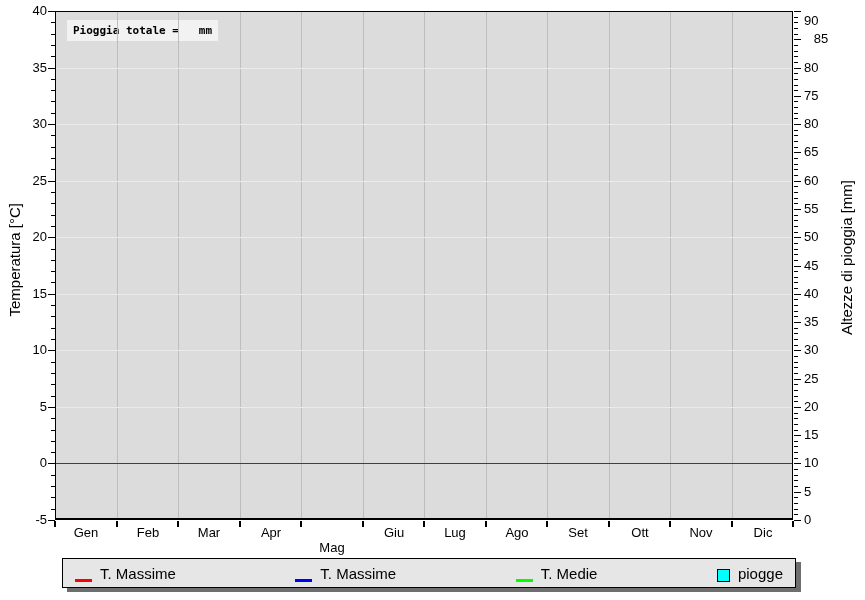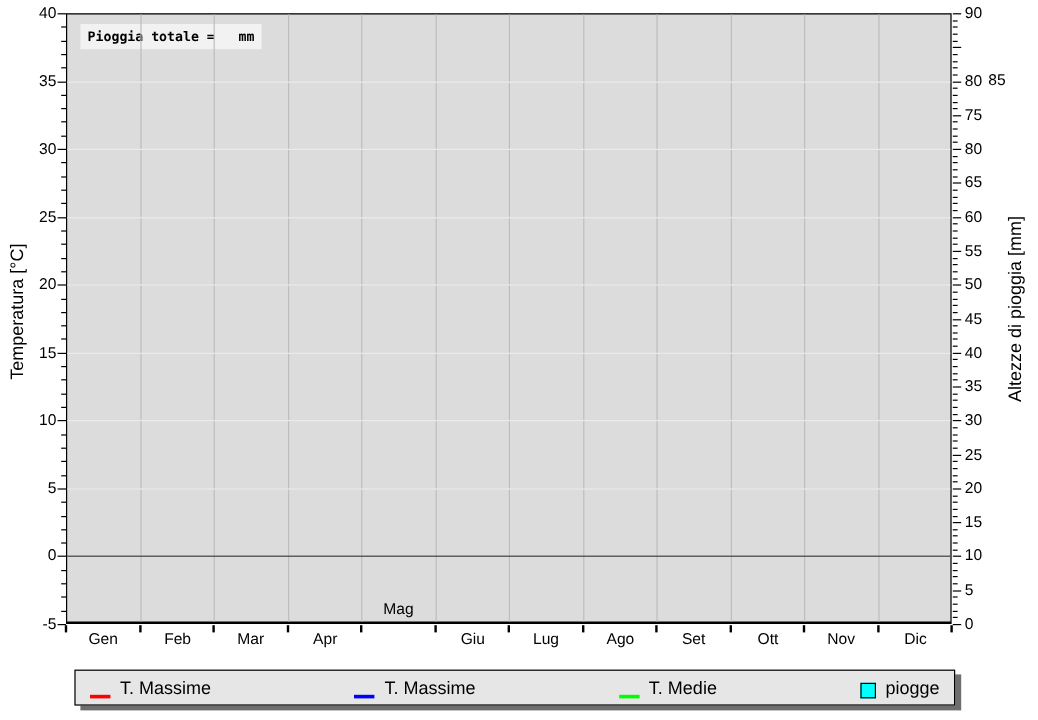--- a/index.html
+++ b/index.html
@@ -209,22 +209,22 @@
     <div class="tick" style="position: absolute; left: 794px; top: 62px; width: 4px; height: 1px;"></div>
     <div class="tick" style="position: absolute; left: 794px; top: 56px; width: 4px; height: 1px;"></div>
     <div class="tick" style="position: absolute; left: 794px; top: 51px; width: 4px; height: 1px;"></div>
     <div class="tick" style="position: absolute; left: 794px; top: 45px; width: 4px; height: 1px;"></div>
     <div class="tick" style="position: absolute; left: 794px; top: 39px; width: 7px; height: 1px;"></div>
     <div class="tick" style="position: absolute; left: 794px; top: 34px; width: 4px; height: 1px;"></div>
     <div class="tick" style="position: absolute; left: 794px; top: 28px; width: 4px; height: 1px;"></div>
     <div class="tick" style="position: absolute; left: 794px; top: 22px; width: 4px; height: 1px;"></div>
     <div class="tick" style="position: absolute; left: 794px; top: 17px; width: 4px; height: 1px;"></div>
     <div class="tick" style="position: absolute; left: 794px; top: 11px; width: 7px; height: 1px;"></div>
-    <div class="lbl" style="position: absolute; left: 804px; top: 3px; width: 34px; text-align: left;">90</div>
-    <div class="lbl" style="position: absolute; left: 804px; top: 31px; width: 34px; text-align: right; margin-top: 28px;">85</div>
+    <div class="lbl" style="position: absolute; left: 804px; top: 13px; width: 34px; text-align: left;">90</div>
+    <div class="lbl" style="position: absolute; left: 804px; top: 31px; width: 34px; text-align: center;">85</div>
     <div class="lbl" style="position: absolute; left: 804px; top: 60px; width: 34px; text-align: left;">80</div>
     <div class="lbl" style="position: absolute; left: 804px; top: 88px; width: 34px; text-align: left;">75</div>
     <div class="lbl" style="position: absolute; left: 804px; top: 116px; width: 34px; text-align: left;">80</div>
     <div class="lbl" style="position: absolute; left: 804px; top: 144px; width: 34px; text-align: left;">65</div>
     <div class="lbl" style="position: absolute; left: 804px; top: 173px; width: 34px; text-align: left;">60</div>
     <div class="lbl" style="position: absolute; left: 804px; top: 201px; width: 34px; text-align: left;">55</div>
     <div class="lbl" style="position: absolute; left: 804px; top: 229px; width: 34px; text-align: left;">50</div>
     <div class="lbl" style="position: absolute; left: 804px; top: 258px; width: 34px; text-align: left;">45</div>
     <div class="lbl" style="position: absolute; left: 804px; top: 286px; width: 34px; text-align: left;">40</div>
     <div class="lbl" style="position: absolute; left: 804px; top: 314px; width: 34px; text-align: left;">35</div>
@@ -245,21 +245,21 @@
     <div class="tick" style="position: absolute; left: 485px; top: 521px; width: 2px; height: 6px;"></div>
     <div class="tick" style="position: absolute; left: 546px; top: 521px; width: 2px; height: 6px;"></div>
     <div class="tick" style="position: absolute; left: 608px; top: 521px; width: 2px; height: 6px;"></div>
     <div class="tick" style="position: absolute; left: 669px; top: 521px; width: 2px; height: 6px;"></div>
     <div class="tick" style="position: absolute; left: 731px; top: 521px; width: 2px; height: 6px;"></div>
     <div class="tick" style="position: absolute; left: 792px; top: 521px; width: 2px; height: 6px;"></div>
     <div class="lbl" style="position: absolute; left: 55px; top: 525px; width: 62px; text-align: center;">Gen</div>
     <div class="lbl" style="position: absolute; left: 117px; top: 525px; width: 62px; text-align: center;">Feb</div>
     <div class="lbl" style="position: absolute; left: 178px; top: 525px; width: 62px; text-align: center;">Mar</div>
     <div class="lbl" style="position: absolute; left: 240px; top: 525px; width: 62px; text-align: center;">Apr</div>
-    <div class="lbl" style="position: absolute; left: 301px; top: 500px; width: 62px; text-align: center;">Mag</div>
+    <div class="lbl" style="position: absolute; left: 301px; top: 540px; width: 62px; text-align: center;">Mag</div>
     <div class="lbl" style="position: absolute; left: 363px; top: 525px; width: 62px; text-align: center;">Giu</div>
     <div class="lbl" style="position: absolute; left: 424px; top: 525px; width: 62px; text-align: center;">Lug</div>
     <div class="lbl" style="position: absolute; left: 486px; top: 525px; width: 62px; text-align: center;">Ago</div>
     <div class="lbl" style="position: absolute; left: 547px; top: 525px; width: 62px; text-align: center;">Set</div>
     <div class="lbl" style="position: absolute; left: 609px; top: 525px; width: 62px; text-align: center;">Ott</div>
     <div class="lbl" style="position: absolute; left: 670px; top: 525px; width: 62px; text-align: center;">Nov</div>
     <div class="lbl" style="position: absolute; left: 732px; top: 525px; width: 62px; text-align: center;">Dic</div>
   </div>
 
 </body></html>

